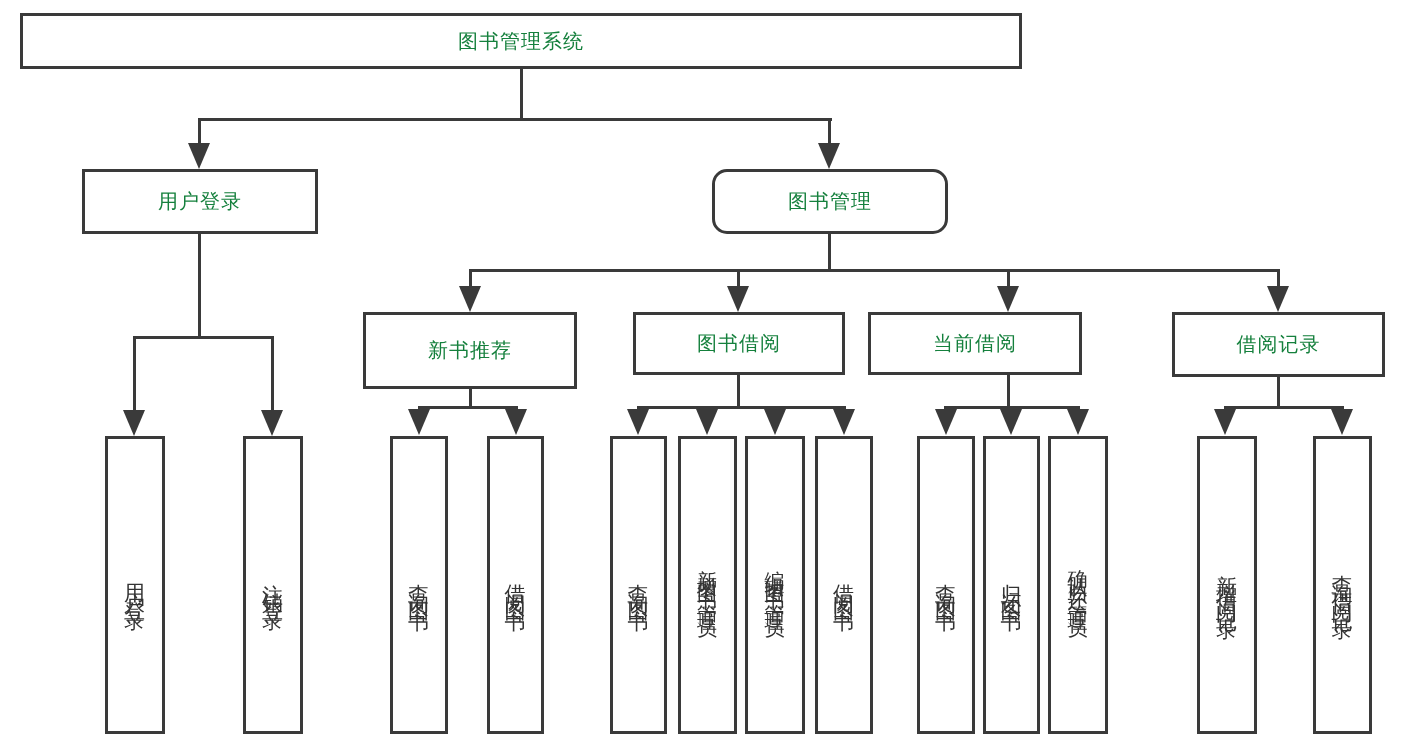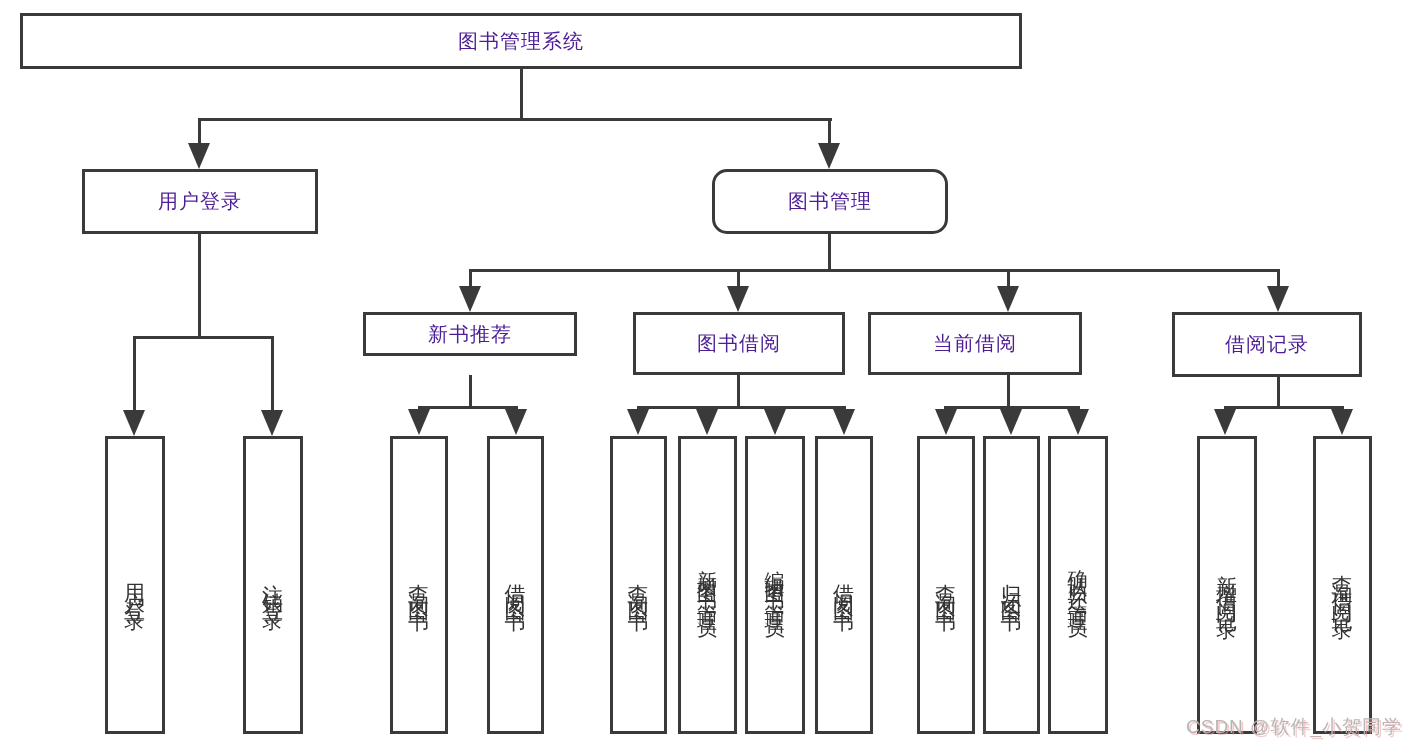--- a/index.html
+++ b/index.html
@@ -9,21 +9,21 @@
     background:#ffffff;
     font-family:"Liberation Sans","DejaVu Sans",sans-serif;
     overflow:hidden;
   }
   .box{
     position:absolute;
     box-sizing:border-box;
     border:3px solid #3a3a3a;
     background:#ffffff;
     display:flex;align-items:center;justify-content:center;
-    color:#4c1d95;
+    color:#15803d;
     font-size:20px;
     letter-spacing:1px;
     white-space:nowrap;
   }
   .vbox{
     position:absolute;
     box-sizing:border-box;
     border:3px solid #3a3a3a;
     background:#ffffff;
     display:flex;align-items:center;justify-content:center;
@@ -106,27 +106,27 @@
   <div class="hl" style="left:1224px;top:406px;width:120px;"></div>
   <div class="arr" style="left:1214px;top:409px;"></div>
   <div class="arr" style="left:1331px;top:409px;"></div>
 
   <div class="box" style="left:20px;top:13px;width:1002px;height:56px;">图书管理系统</div>
 
   <div class="box" style="left:82px;top:169px;width:236px;height:65px;">用户登录</div>
 
   <div class="box" style="left:712px;top:169px;width:236px;height:65px;border-radius:15px;">图书管理</div>
 
-  <div class="box" style="left:363px;top:312px;width:214px;height:44px;">新书推荐</div>
+  <div class="box" style="left:363px;top:312px;width:214px;height:77px;">新书推荐</div>
 
   <div class="box" style="left:633px;top:312px;width:212px;height:63px;">图书借阅</div>
 
   <div class="box" style="left:868px;top:312px;width:214px;height:63px;">当前借阅</div>
 
-  <div class="box" style="left:1172px;top:312px;width:190px;height:65px;">借阅记录</div>
+  <div class="box" style="left:1172px;top:312px;width:213px;height:65px;">借阅记录</div>
 
   <div class="vbox" style="left:105px;top:436px;width:60px;height:298px;">用户登录</div>
 
   <div class="vbox" style="left:243px;top:436px;width:60px;height:298px;">注销登录</div>
 
   <div class="vbox" style="left:390px;top:436px;width:58px;height:298px;">查询图书</div>
 
   <div class="vbox" style="left:487px;top:436px;width:57px;height:298px;">借阅图书</div>
 
   <div class="vbox" style="left:610px;top:436px;width:57px;height:298px;">查询图书</div>
@@ -140,15 +140,14 @@
   <div class="vbox" style="left:917px;top:436px;width:58px;height:298px;">查询图书</div>
 
   <div class="vbox" style="left:983px;top:436px;width:57px;height:298px;">归还图书</div>
 
   <div class="vbox long" style="left:1048px;top:436px;width:60px;height:298px;">确认归还（管理员）</div>
 
   <div class="vbox" style="left:1197px;top:436px;width:60px;height:298px;">新增借阅记录</div>
 
   <div class="vbox" style="left:1313px;top:436px;width:59px;height:298px;">查询借阅记录</div>
 
-  <div class="watermark">CSDN @软件_小贺同学</div>
 
 </div>
 
 </body></html>

